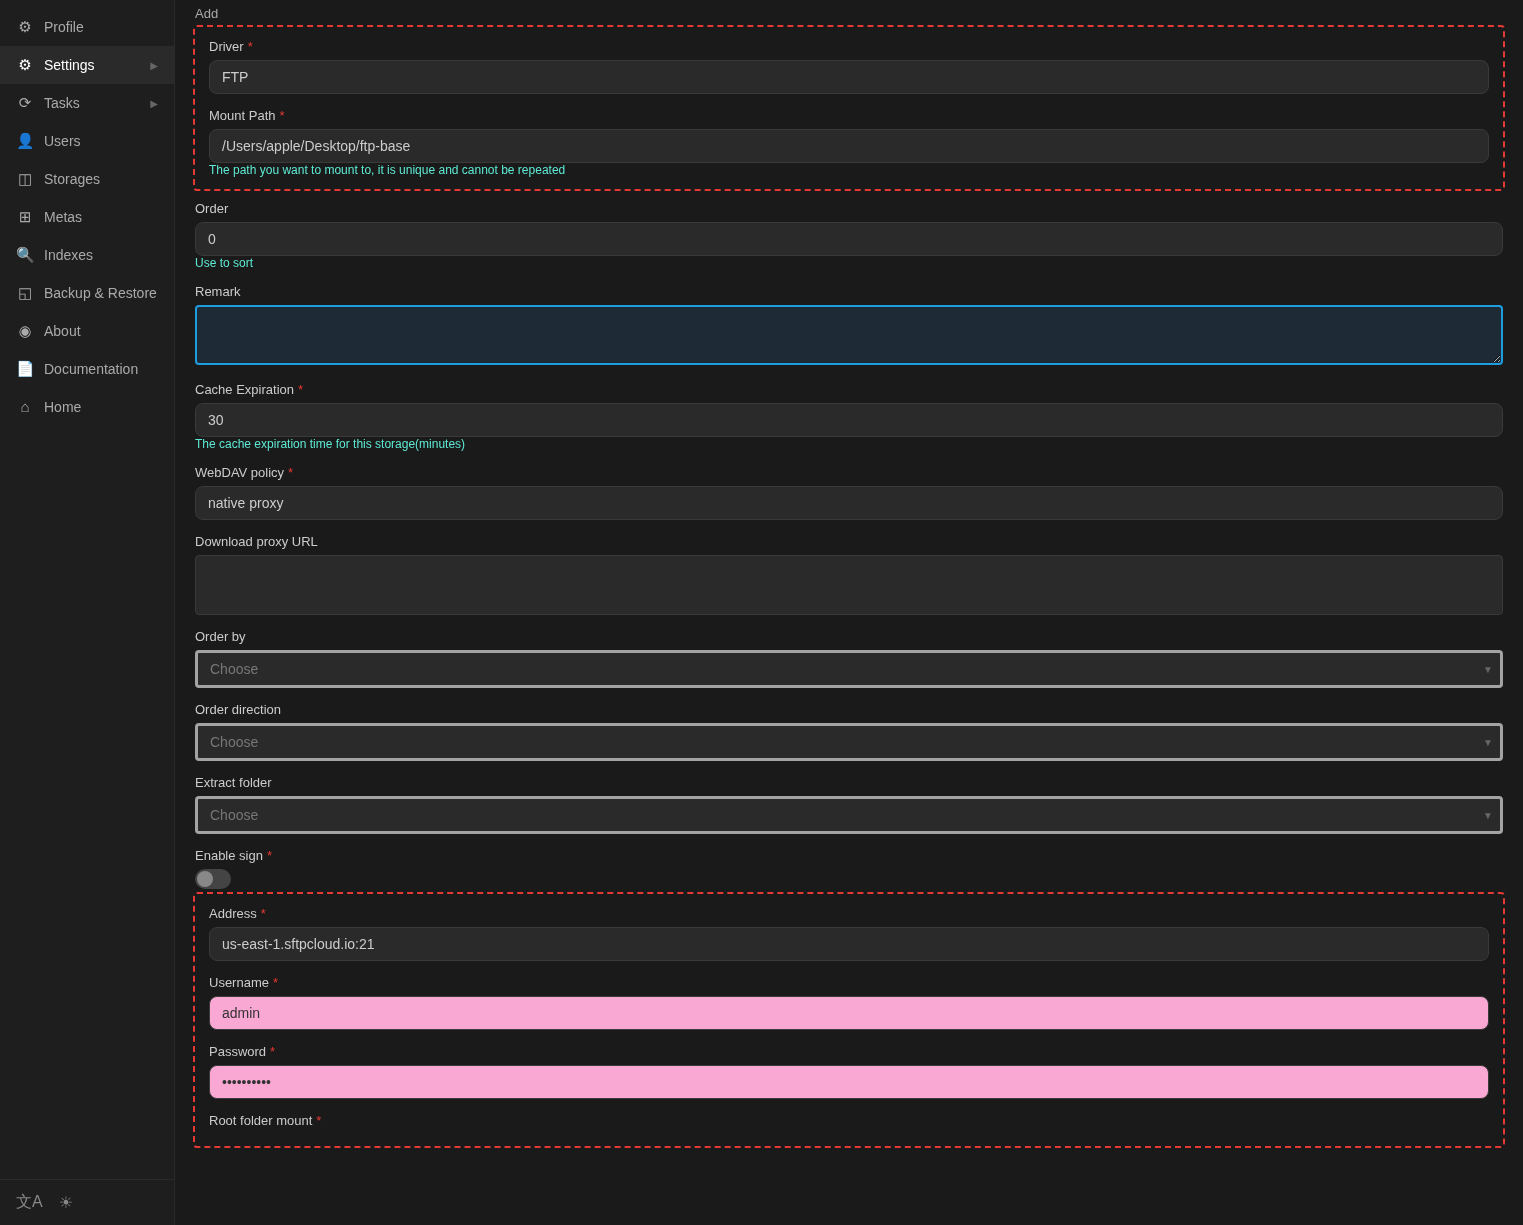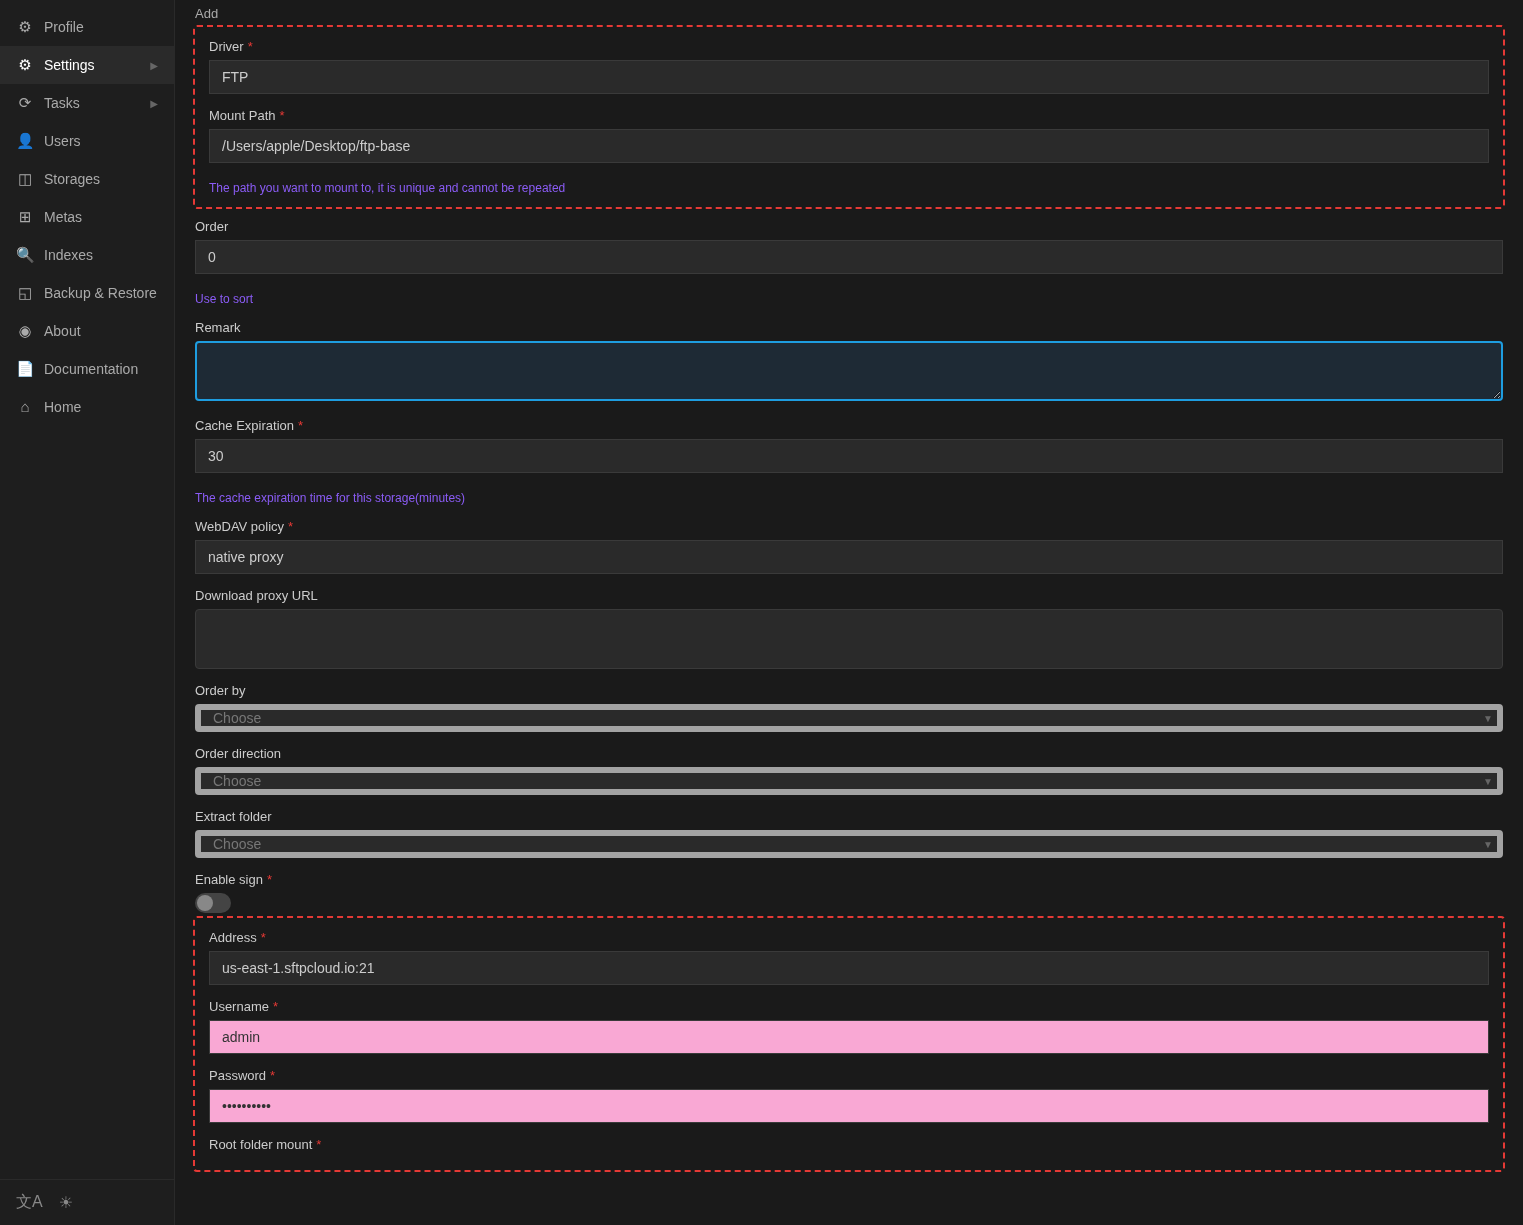--- a/index.html
+++ b/index.html
@@ -95,44 +95,44 @@
       font-weight: 500;
     }
     .field-label .required {
       color: #e53935;
     }
 
     .field-input {
       width: 100%;
       background: #2a2a2a;
       border: 1px solid #3a3a3a;
-      border-radius: 0;
+      border-radius: 8px;
       color: #ccc;
       padding: 8px 12px;
       font-size: 14px;
       outline: none;
     }
     .field-input.white-bg {
       background: #f9a8d4;
       color: #333;
     }
 
     .field-hint {
       font-size: 12px;
-      color: #8b5cf6;
-      margin-top: 18px;
+      color: #5eead4;
+      margin-top: 0;
     }
 
     .select-input {
       width: 100%;
       background: #2a2a2a;
-      border: 6px solid #a3a3a3;
+      border: 3px solid #a3a3a3;
       border-radius: 4px;
       color: #777;
-      padding: 0 12px;
+      padding: 8px 12px;
       font-size: 14px;
       outline: none;
       cursor: pointer;
       appearance: none;
       -webkit-appearance: none;
     }
     .select-wrapper {
       position: relative;
     }
     .select-wrapper::after {

